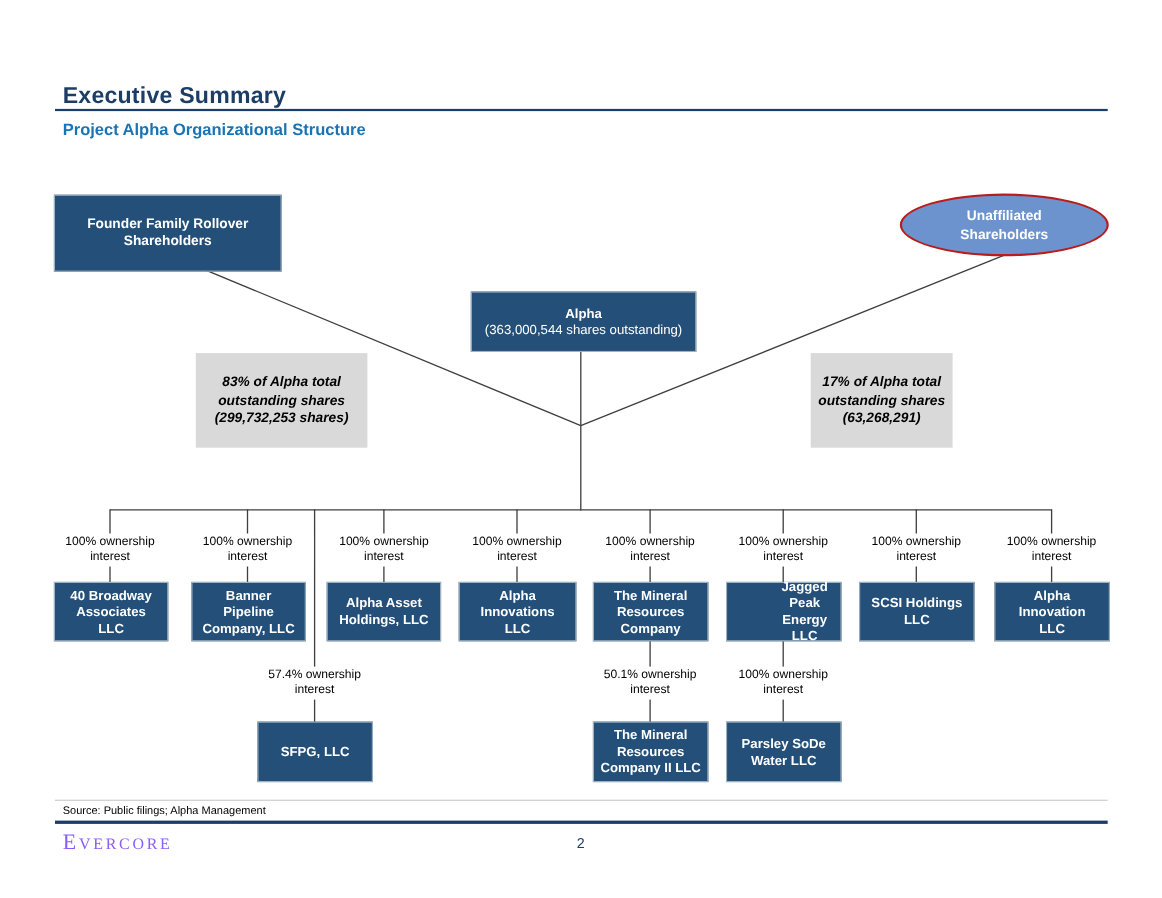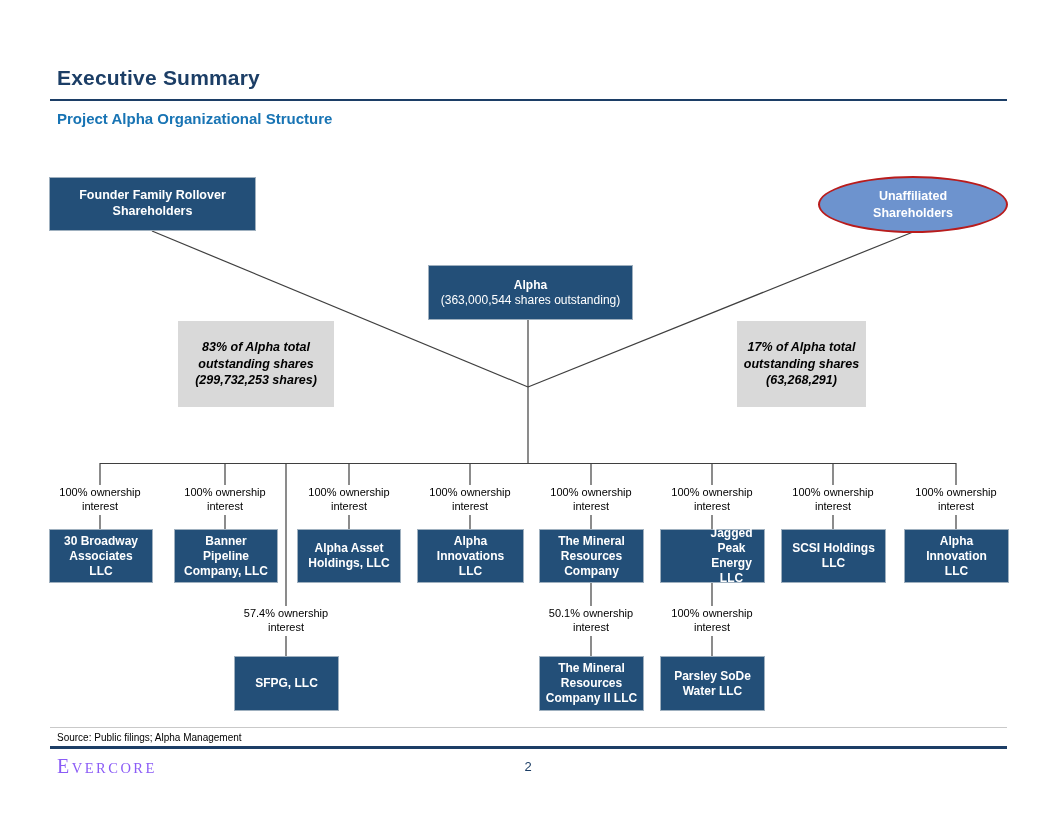--- a/index.html
+++ b/index.html
@@ -3,37 +3,37 @@
 <meta charset="utf-8">
 <style>
   html,body{margin:0;padding:0;background:#fff;}
   .slide{
     position:relative;width:1056px;height:816px;background:#ffffff;
     font-family:"Liberation Sans", sans-serif;overflow:hidden;
   }
   .pre{white-space:pre-line;}
   
   .title{
-    position:absolute;left:57px;top:66px;font-size:21px;font-weight:bold;
+    position:absolute;left:57px;top:76px;font-size:21px;font-weight:bold;
     color:#1C3E66;letter-spacing:.2px;
   }
   .title-rule{position:absolute;left:50px;top:99px;width:957px;height:2px;background:#1C3E66;}
   .subtitle{
     position:absolute;left:57px;top:110px;font-size:15px;font-weight:bold;color:#1874B4;
   }
   
   svg.connectors{position:absolute;left:0;top:0;width:1056px;height:816px;z-index:1;pointer-events:none;}
   svg.connectors line{stroke:#3f3f3f;stroke-width:1.2;}
   
   .nbox{
     position:absolute;z-index:2;background:#234F78;border:1px solid #9fb0bf;
     color:#fff;font-weight:bold;font-size:12px;line-height:1.25;text-align:center;
     display:flex;align-items:center;justify-content:center;box-sizing:border-box;
   }
-  .founder{left:49px;top:177px;width:207px;height:54px;font-size:12.5px;}
+  .founder{left:49px;top:177px;width:207px;height:70px;font-size:12.5px;}
   .ellipse{
     position:absolute;z-index:2;left:818px;top:176px;width:190px;height:57px;
     background:#6D93CE;border:2px solid #b91c1c;border-radius:50%;
     color:#fff;font-weight:bold;font-size:12.5px;line-height:1.3;text-align:center;
     display:flex;align-items:center;justify-content:center;box-sizing:border-box;
   }
   .alpha{left:428px;top:265px;width:205px;height:55px;flex-direction:column;}
   .alpha .shares{font-weight:normal;font-size:12px;}
   .note{
     position:absolute;z-index:2;background:#D9D9D9;color:#000;
@@ -127,21 +127,21 @@
 interest</div>
   <div class="own r1-own c5 pre">100% ownership
 interest</div>
   <div class="own r1-own c6 pre">100% ownership
 interest</div>
   <div class="own r1-own c7 pre">100% ownership
 interest</div>
   <div class="own r1-own c8 pre">100% ownership
 interest</div>
 
-  <div class="nbox r1-box c1 pre">30 Broadway
+  <div class="nbox r1-box c1 pre">40 Broadway
 Associates
 LLC</div>
   <div class="nbox r1-box c2 pre">Banner
 Pipeline
 Company, LLC</div>
   <div class="nbox r1-box c3 pre">Alpha Asset
 Holdings, LLC</div>
   <div class="nbox r1-box c4 pre">Alpha
 Innovations
 LLC</div>

